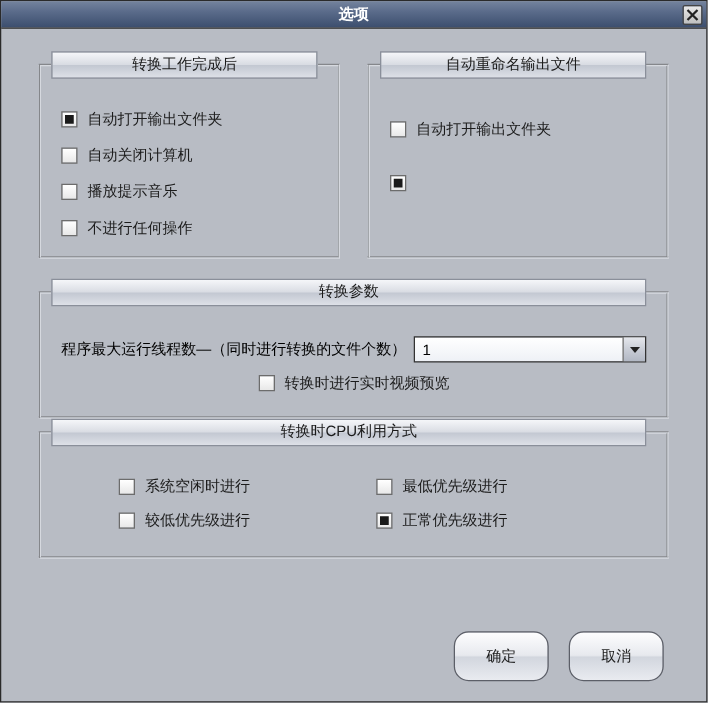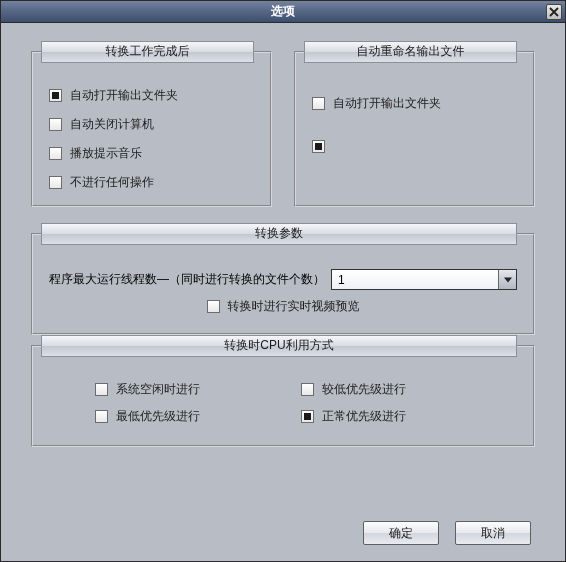--- a/index.html
+++ b/index.html
@@ -164,24 +164,24 @@
 
   .buttons {
     position: absolute;
     right: 34px;
     bottom: 16px;
     display: flex;
     gap: 16px;
   }
   .btn {
     min-width: 76px;
-    height: 24px;
+    height: 40px;
     background: linear-gradient(to bottom, #fdfdfe 0%, #e7e9ee 48%, #d2d6de 52%, #e9ebf0 100%);
     border: 1px solid #5c5f68;
-    border-radius: 2px;
+    border-radius: 12px;
     display: flex;
     align-items: center;
     justify-content: center;
     font-size: 12px;
     color: #1a1a1a;
     cursor: pointer;
     user-select: none;
   }
 </style>
 </head>
@@ -271,25 +271,25 @@
           <div class="legend-bar">转换时CPU利用方式</div>
         </legend>
 
       <div class="row3-grid">
         <div class="check-line">
           <span class="chk"></span>
           <span>系统空闲时进行</span>
         </div>
         <div class="check-line">
           <span class="chk"></span>
+          <span>最低优先级进行</span>
+        </div>
+        <div class="check-line">
+          <span class="chk"></span>
           <span>较低优先级进行</span>
-        </div>
-        <div class="check-line">
-          <span class="chk"></span>
-          <span>最低优先级进行</span>
         </div>
         <div class="check-line">
           <span class="chk checked"></span>
           <span>正常优先级进行</span>
         </div>
       </div>
     </fieldset>
 
     <div class="buttons">
       <div class="btn">确定</div>

